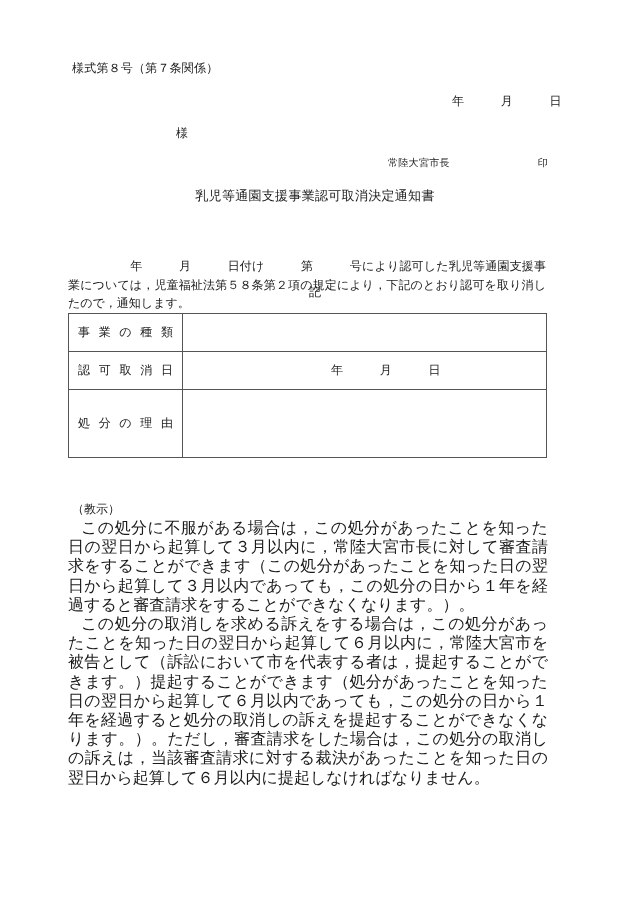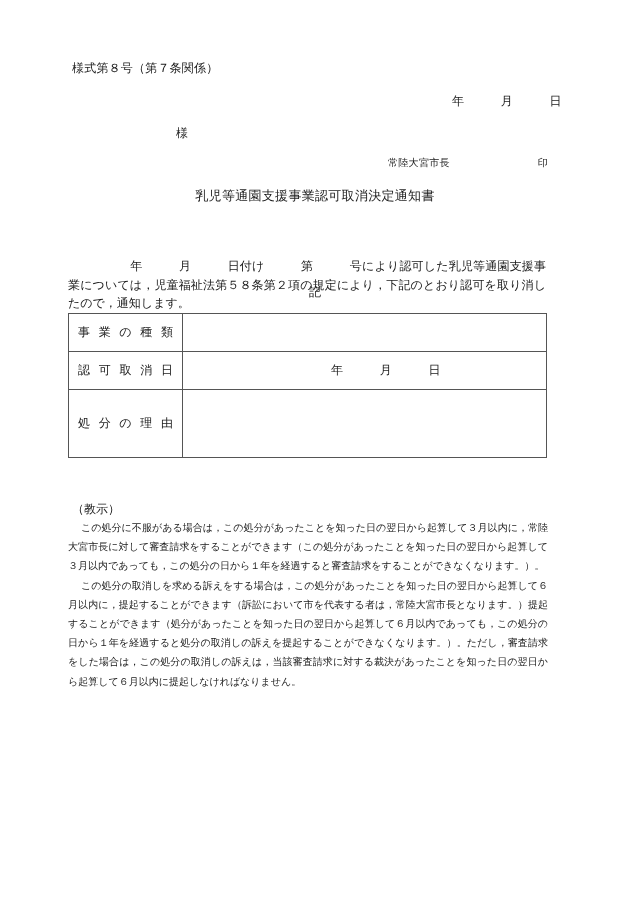--- a/index.html
+++ b/index.html
@@ -139,21 +139,21 @@
   .kyoji-label {
     left: 72px;
     top: 503px;
     font-size: 12px;
   }
   .kyoji-block {
     position: absolute;
     left: 68px;
     top: 518px;
     width: 480px;
-    font-size: 10px;
+    font-size: 16px;
     line-height: 19.2px;
     text-align: justify;
     text-justify: inter-ideograph;
   }
   .kyoji-block p {
     margin: 0;
     text-indent: 13px;
   }
 </style>
 </head>
@@ -196,16 +196,16 @@
         <td class="label-cell">処分の理由</td>
         <td class="value-cell"></td>
       </tr>
     </tbody>
   </table>
 
   <div class="t kyoji-label">（教示）</div>
 
   <div class="kyoji-block">
     <p>この処分に不服がある場合は，この処分があったことを知った日の翌日から起算して３月以内に，常陸大宮市長に対して審査請求をすることができます（この処分があったことを知った日の翌日から起算して３月以内であっても，この処分の日から１年を経過すると審査請求をすることができなくなります。）。</p>
-    <p>この処分の取消しを求める訴えをする場合は，この処分があったことを知った日の翌日から起算して６月以内に，提起することができます（訴訟において市を代表する者は，常陸大宮市長となります。）提起することができます（処分があったことを知った日の翌日から起算して６月以内であっても，この処分の日から１年を経過すると処分の取消しの訴えを提起することができなくなります。）。ただし，審査請求をした場合は，この処分の取消しの訴えは，当該審査請求に対する裁決があったことを知った日の翌日から起算して６月以内に提起しなければなりません。</p>
+    <p>この処分の取消しを求める訴えをする場合は，この処分があったことを知った日の翌日から起算して６月以内に，常陸大宮市を被告として（訴訟において市を代表する者は，提起することができます。）提起することができます（処分があったことを知った日の翌日から起算して６月以内であっても，この処分の日から１年を経過すると処分の取消しの訴えを提起することができなくなります。）。ただし，審査請求をした場合は，この処分の取消しの訴えは，当該審査請求に対する裁決があったことを知った日の翌日から起算して６月以内に提起しなければなりません。</p>
   </div>
 
 </div>
 
 </body></html>

